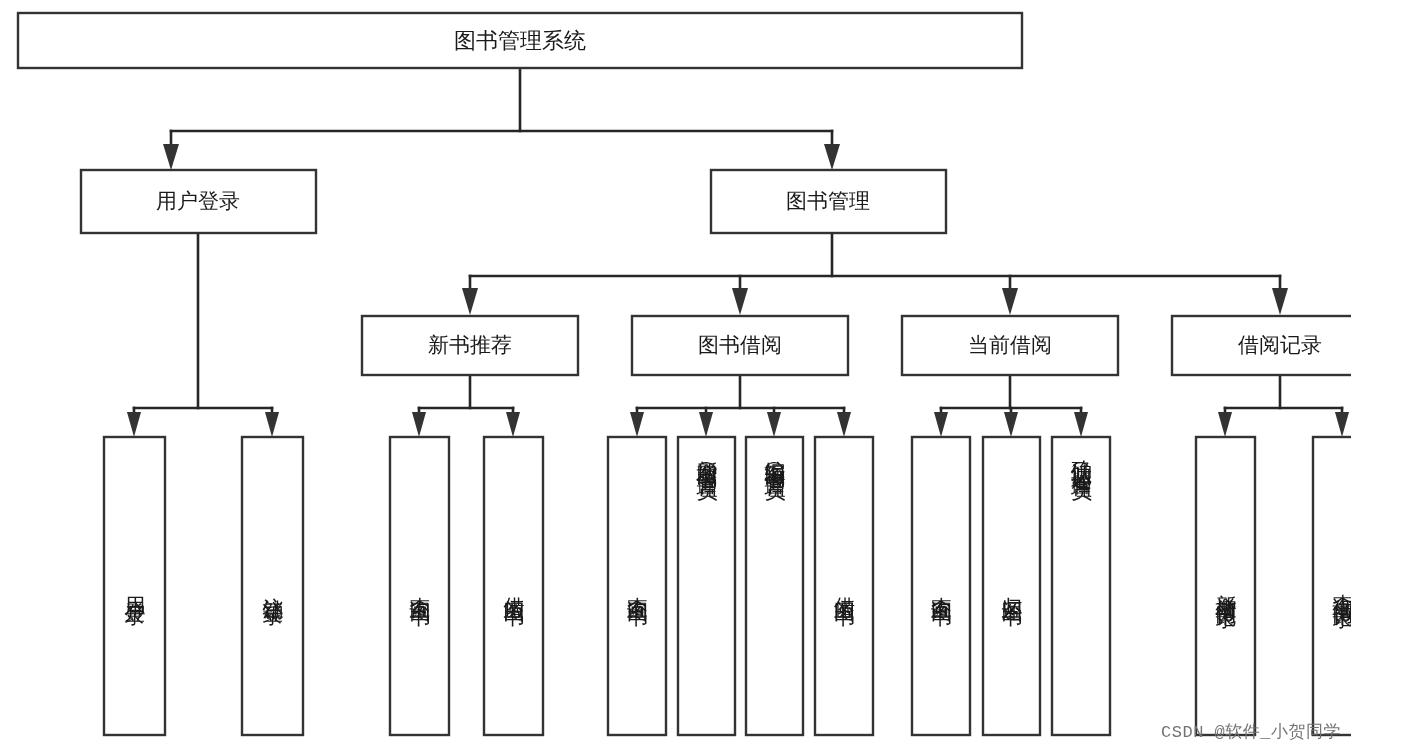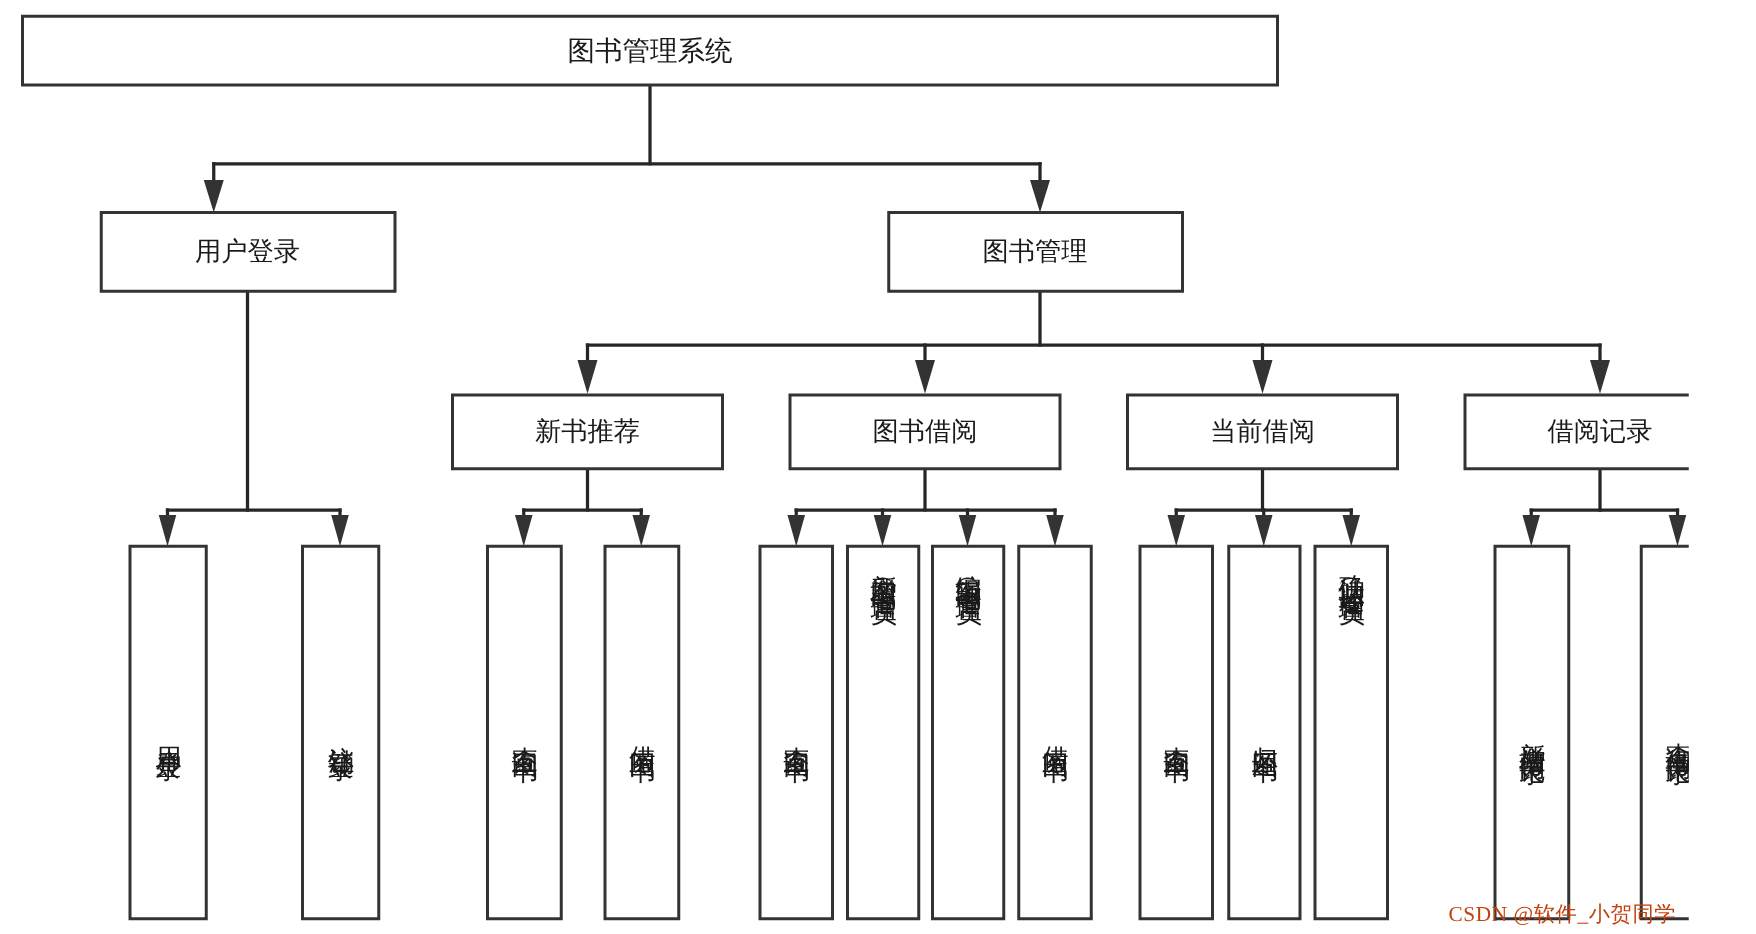--- a/index.html
+++ b/index.html
@@ -66,23 +66,23 @@
     line-height: 1.18;
     letter-spacing: 3px;
     color: #1a1a1a;
     white-space: nowrap;
     text-align: center;
   }
   .watermark {
     position: absolute;
     right: 10px;
     bottom: 4px;
-    font-family: Liberation Serif, serif;
+    font-family: Liberation Mono, monospace;
     font-size: 17px;
-    color: #c2410c;
+    color: #737373;
     letter-spacing: 0.5px;
     white-space: nowrap;
   }
 </style>
 </head>
 <body>
 
 <div id="diagram-root">
 
   <svg class="diagram-canvas" viewBox="0 0 1405 747">

